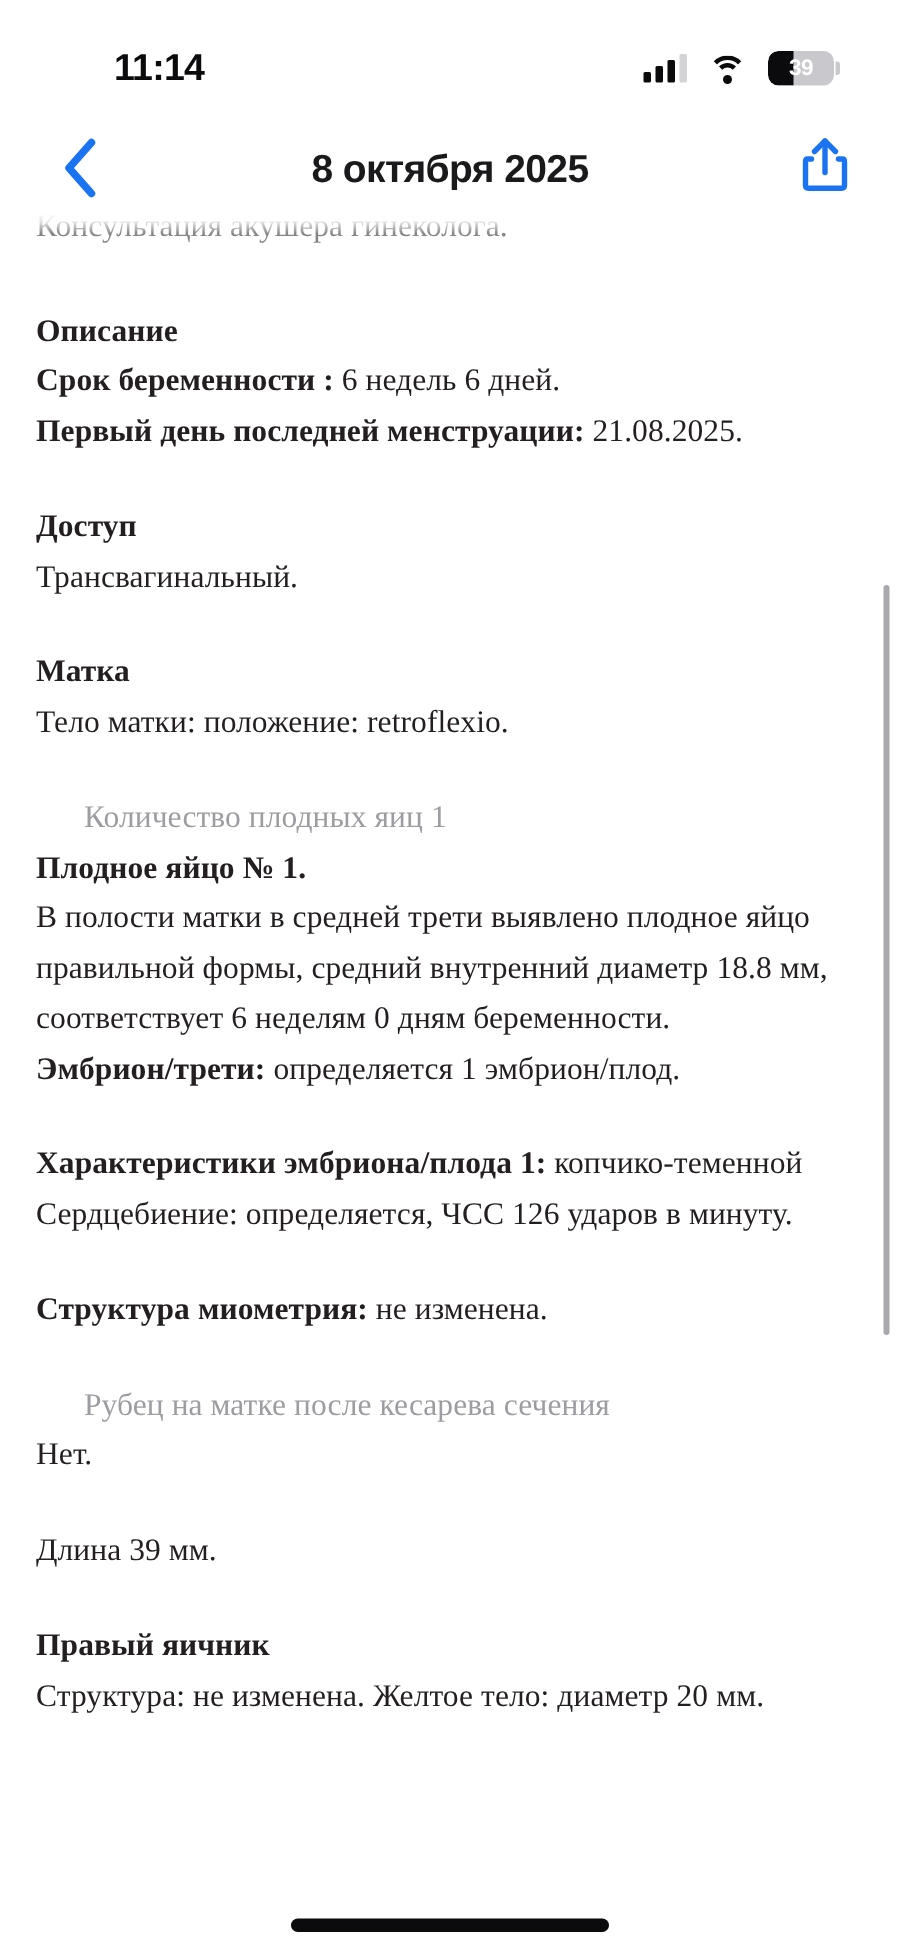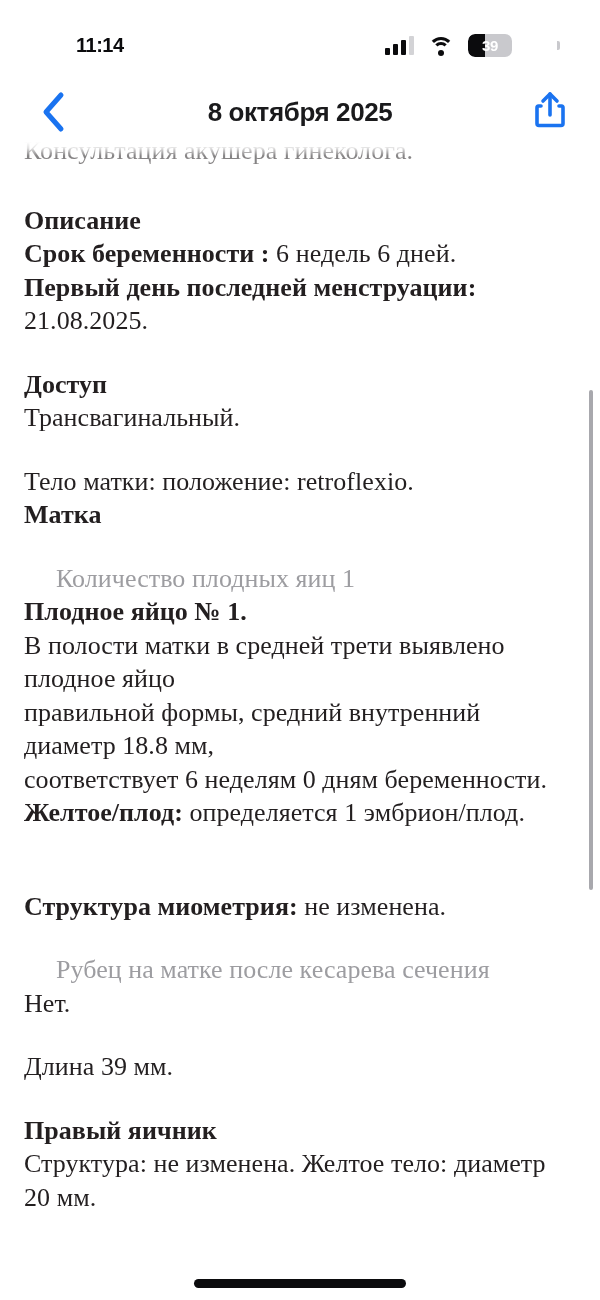--- a/index.html
+++ b/index.html
@@ -19,21 +19,21 @@
   
   #status-bar {
     position:absolute; top:0; left:0;
     width:600px; height:78px;
     display:flex; align-items:center; justify-content:space-between;
     padding:0 40px 0 0;
   }
   #status-time {
     font-family:"Liberation Sans", sans-serif;
     font-weight:bold;
-    font-size:20px;
+    font-size:25px;
     color:#0b0b0d;
     letter-spacing:-0.5px;
     margin-left:76px;
     margin-top:12px;
   }
   #status-right {
     display:flex; align-items:center; gap:14px;
     margin-top:12px;
   }
   
@@ -55,21 +55,21 @@
   }
   .wifi span.a { width:26px; height:26px; top:2px; }
   .wifi span.b { width:16px; height:16px; top:7px; }
   .wifi .dot {
     position:absolute; left:50%; top:15px;
     transform:translateX(-50%);
     width:6px; height:6px; border-radius:50%;
     background:#0b0b0d; border:none;
   }
   
-  .battery { position:relative; display:flex; align-items:center;gap:44px; }
+  .battery { position:relative; display:flex; align-items:center; }
   .battery .shell {
     position:relative;
     width:44px; height:23px;
     background:#c9c9cd;
     border-radius:7px;
     overflow:hidden;
   }
   .battery .fill {
     position:absolute; left:0; top:0; bottom:0;
     width:42%;
@@ -141,21 +141,21 @@
   
   #content {
     position:absolute;
     top:0; left:0;
     width:600px; height:1255px;
     padding:134px 34px 0 24px;
     overflow:hidden;
     z-index:10;
   }
   .ln {
-    font-size:26px;
+    font-size:21px;
     line-height:33.5px;
     color:#231f20;
     letter-spacing:0.05px;
   }
   .ln b { font-weight:bold; }
   .muted { color:#9d9da1;margin-left:32px; }
   .gap-m { height:30px; }
   .gap-l { height:36px; }
   .clipped { opacity:0.55; }
 
@@ -201,40 +201,44 @@
       <b>Первый день последней менструации:</b><span> 21.08.2025.</span>
     </div>
 
     <div class="gap-m"></div>
 
     <div class="ln"><b>Доступ</b></div>
     <div class="ln">Трансвагинальный.</div>
 
     <div class="gap-m"></div>
 
+    <div class="ln"><b>Матка</b></div>
     <div class="ln">Тело матки: положение: retroflexio.</div>
-    <div class="ln"><b>Матка</b></div>
 
     <div class="gap-m"></div>
 
     <div class="ln muted">Количество плодных яиц 1</div>
 
     <div class="ln"><b>Плодное яйцо № 1.</b></div>
 
     <div class="ln">В полости матки в средней трети выявлено плодное яйцо</div>
     <div class="ln">правильной формы, средний внутренний диаметр 18.8 мм,</div>
     <div class="ln">соответствует 6 неделям 0 дням беременности.</div>
 
 
     <div class="ln">
-      <b>Желтое/плод:</b><span> определяется 1 эмбрион/плод.</span>
-    </div>
-
-    <div class="gap-m"></div>
-
+      <b>Эмбрион/трети:</b><span> определяется 1 эмбрион/плод.</span>
+    </div>
+
+    <div class="gap-m"></div>
+
+    <div class="ln">
+      <b>Характеристики эмбриона/плода 1:</b><span> копчико-теменной</span>
+    </div>
+    <div class="ln">Сердцебиение: определяется, ЧСС 126 ударов в минуту.</div>
 
     <div class="gap-m"></div>
 
     <div class="ln">
       <b>Структура миометрия:</b><span> не изменена.</span>
     </div>
 
     <div class="gap-m"></div>
 
     <div class="ln muted">Рубец на матке после кесарева сечения</div>

